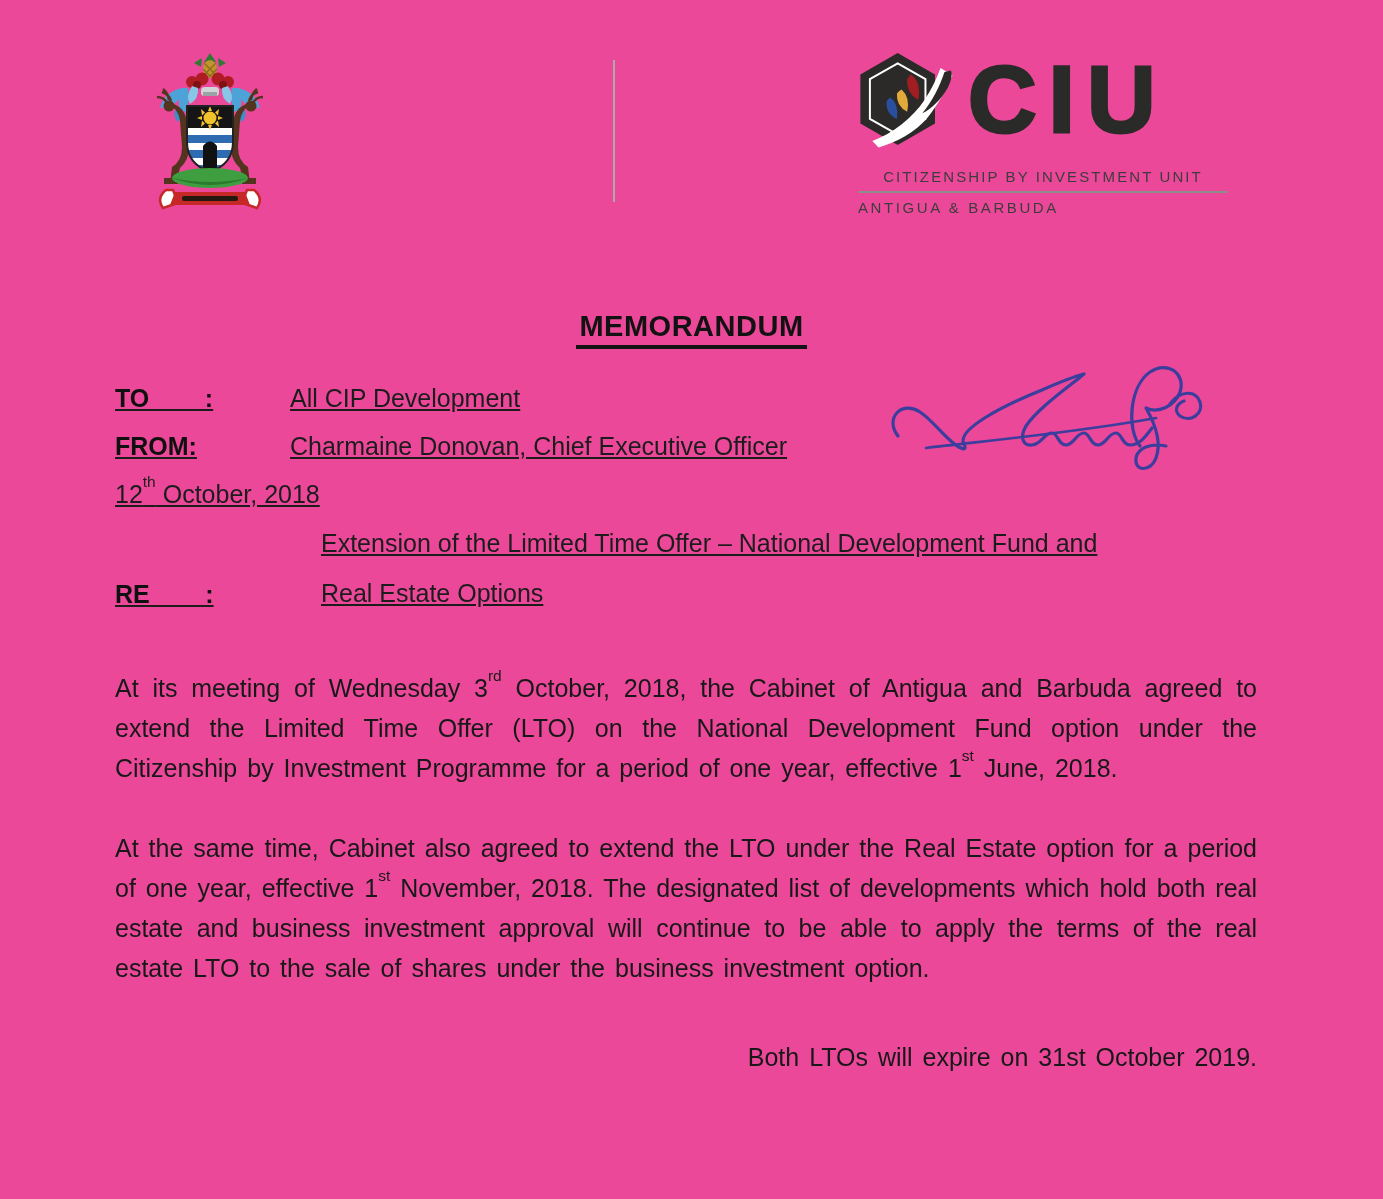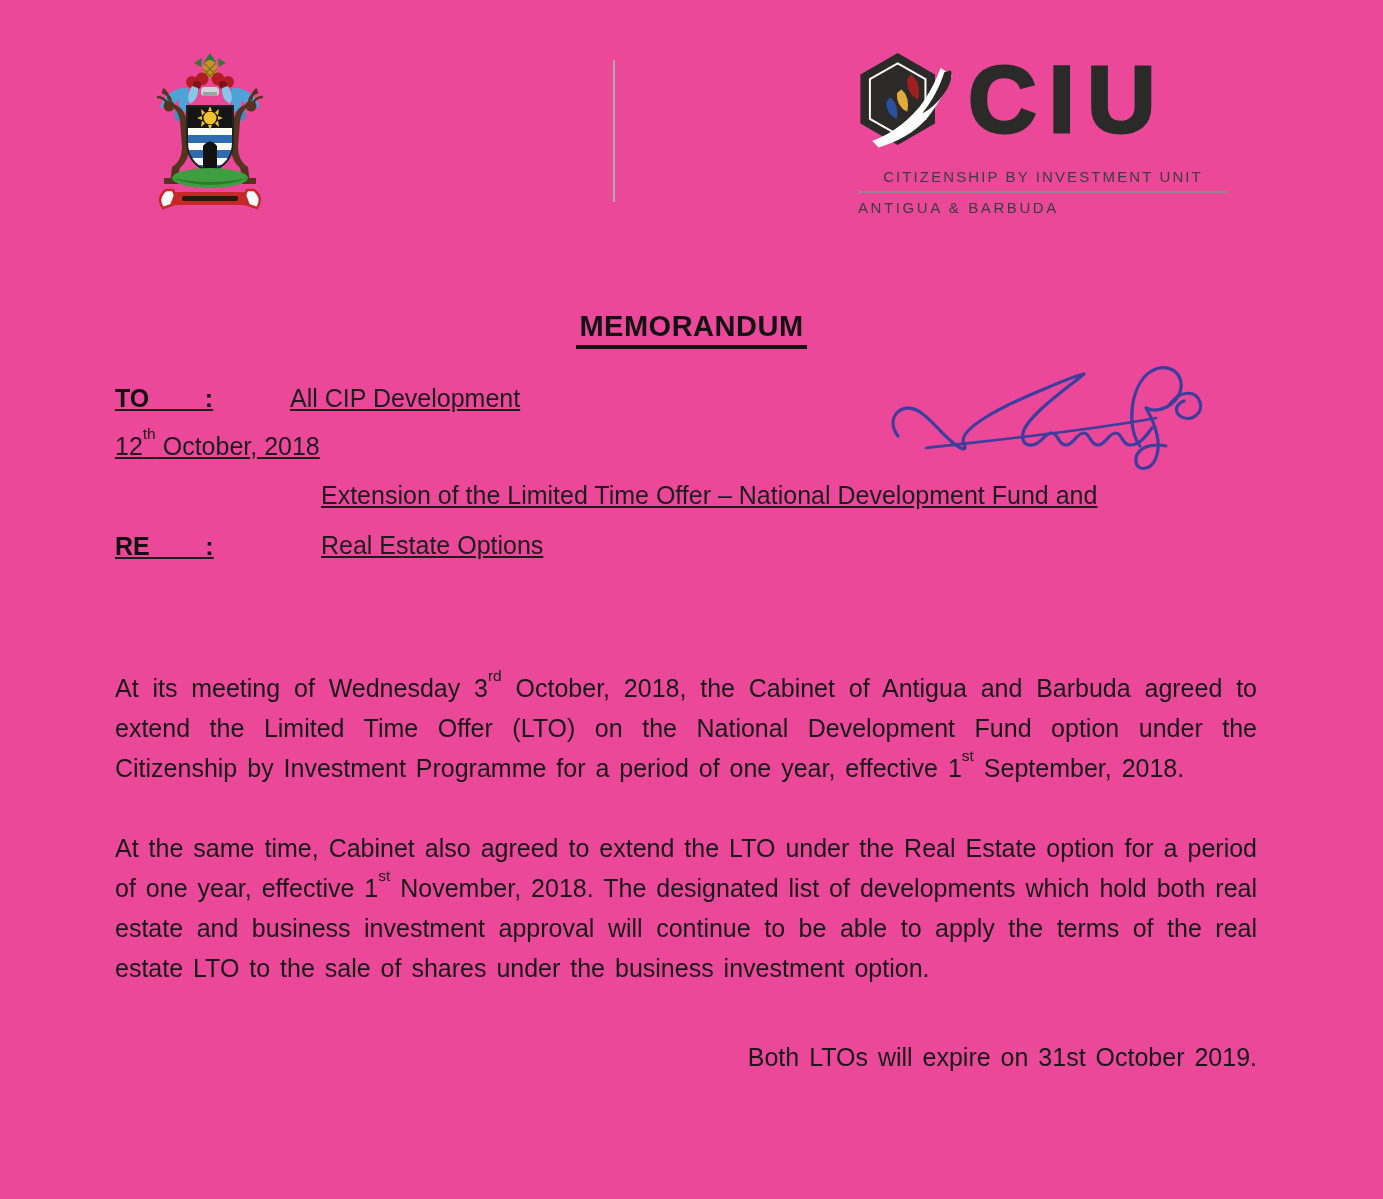--- a/index.html
+++ b/index.html
@@ -167,36 +167,40 @@
   <div class="title-wrap">
     <span class="title">MEMORANDUM</span>
   </div>
 
   <div class="fields">
     <div class="field-row">
       <span class="field-label">TO        :</span>
       <span class="field-value"><span>All CIP Development</span></span>
     </div>
     <div class="field-row">
+      <span class="field-label">FROM:</span>
+      <span class="field-value"><span>Charmaine Donovan, Chief Executive Officer</span></span>
+    </div>
+    <div class="field-row">
       <span class="field-value"><span>12</span><sup>th</sup><span> October, 2018</span></span>
     </div>
     <div class="field-row re">
       <span class="field-label">RE        :</span>
       <span class="field-value"><span>Extension of the Limited Time Offer – National Development Fund and</span><br><span>Real Estate Options</span></span>
     </div>
   </div>
 
   <svg class="signature" viewBox="0 0 332 134" aria-hidden="true">
     <g fill="none" stroke-width="3.2" stroke-linecap="round" stroke-linejoin="round">
       <path stroke="#3b3e9d" d="M14,80 C0,62 18,44 36,56 C48,64 56,76 68,86 C76,93 84,96 80,88 C72,74 118,50 158,34 C176,26 192,20 200,18 C186,30 154,52 142,70 C136,80 138,90 148,89 C158,88 160,77 168,77 C174,77 174,89 182,89 C190,89 192,77 200,77 C206,77 206,89 214,89 C222,89 224,77 232,77 C238,77 238,89 246,89 C256,89 262,80 268,72"></path>
       <path stroke="#3b3e9d" stroke-width="2.6" d="M42,92 C110,84 196,76 272,62"></path>
       <path stroke="#3b3e9d" d="M256,90 C242,72 246,30 266,16 C284,4 302,18 296,36 C291,50 274,58 262,52 C270,66 278,86 272,102 C267,116 250,116 252,102 C254,91 268,87 282,90"></path>
       <path stroke="#3b3e9d" d="M286,48 C296,34 312,34 316,46 C320,58 306,67 296,60 C290,55 292,48 300,45"></path>
     </g>
   </svg>
 
   <div class="body-text">
-    <p class="p1"><span>At its meeting of Wednesday 3</span><sup>rd</sup><span> October, 2018, the Cabinet of Antigua and Barbuda agreed to extend the Limited Time Offer (LTO) on the National Development Fund option under the Citizenship by Investment Programme for a period of one year, effective 1</span><sup>st</sup><span> September, 2018.</span></p>
+    <p class="p1"><span>At its meeting of Wednesday 3</span><sup>rd</sup><span> October, 2018, the Cabinet of Antigua and Barbuda agreed to extend the Limited Time Offer (LTO) on the National Development Fund option under the Citizenship by Investment Programme for a period of one year, effective 1</span><sup>st</sup><span> June, 2018.</span></p>
     <p class="p2"><span>At the same time, Cabinet also agreed to extend the LTO under the Real Estate option for a period of one year, effective 1</span><sup>st</sup><span> November, 2018. The designated list of developments which hold both real estate and business investment approval will continue to be able to apply the terms of the real estate LTO to the sale of shares under the business investment option.</span></p>
     <p class="last"><span>Both LTOs will expire on 31st October 2019.</span></p>
   </div>
 
 </div>
 
 </body></html>

